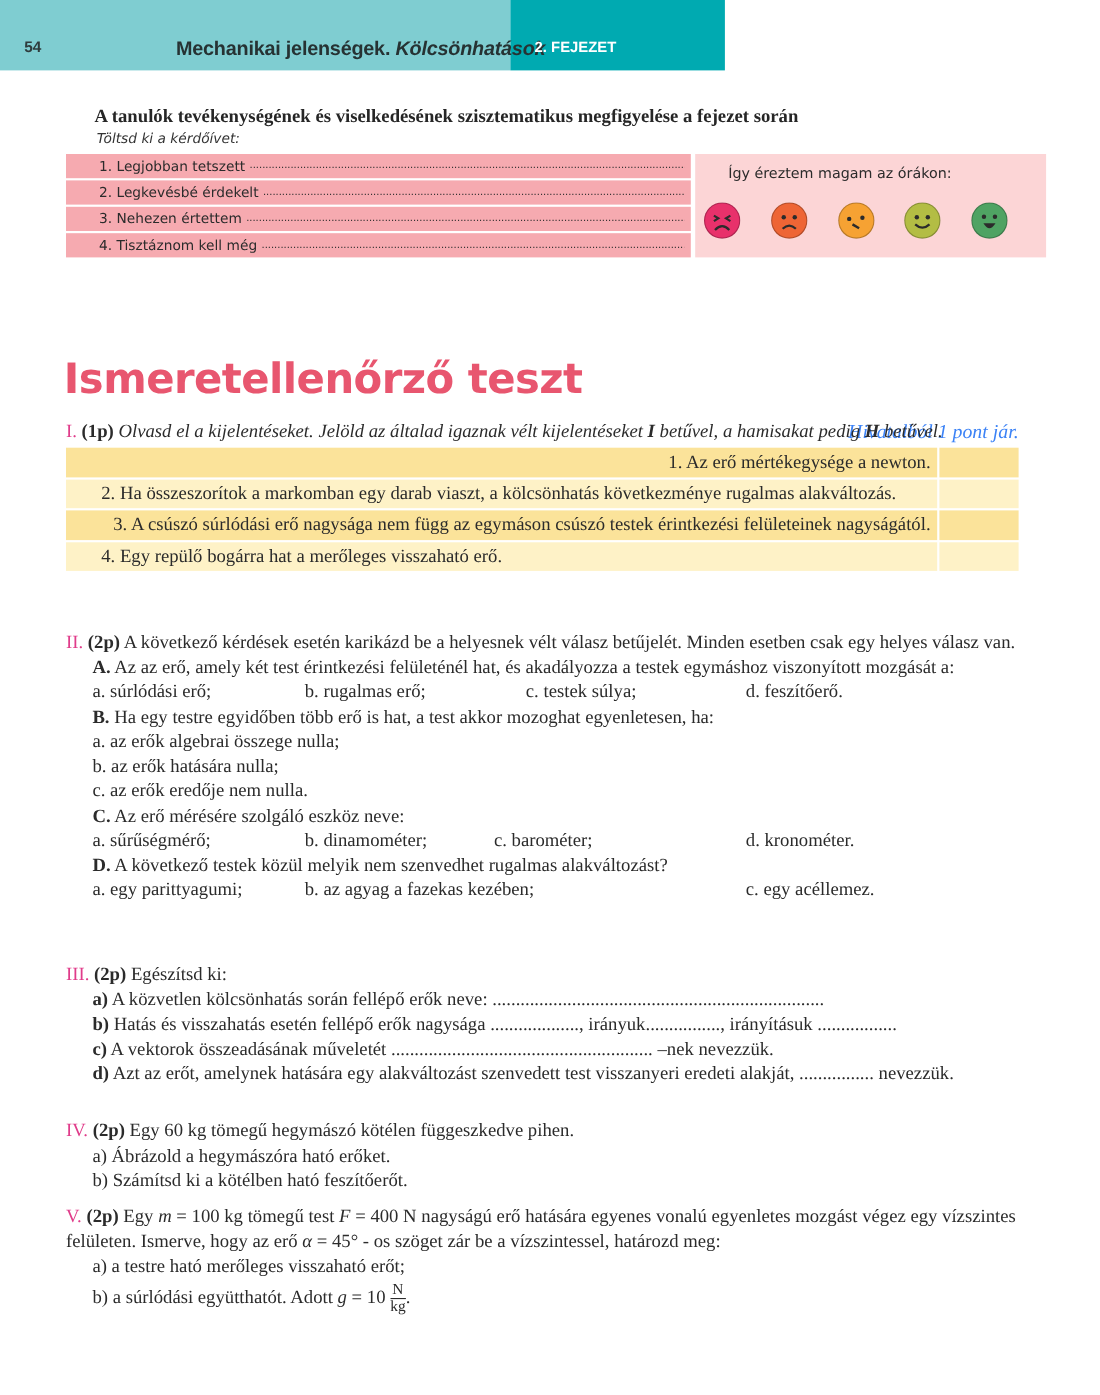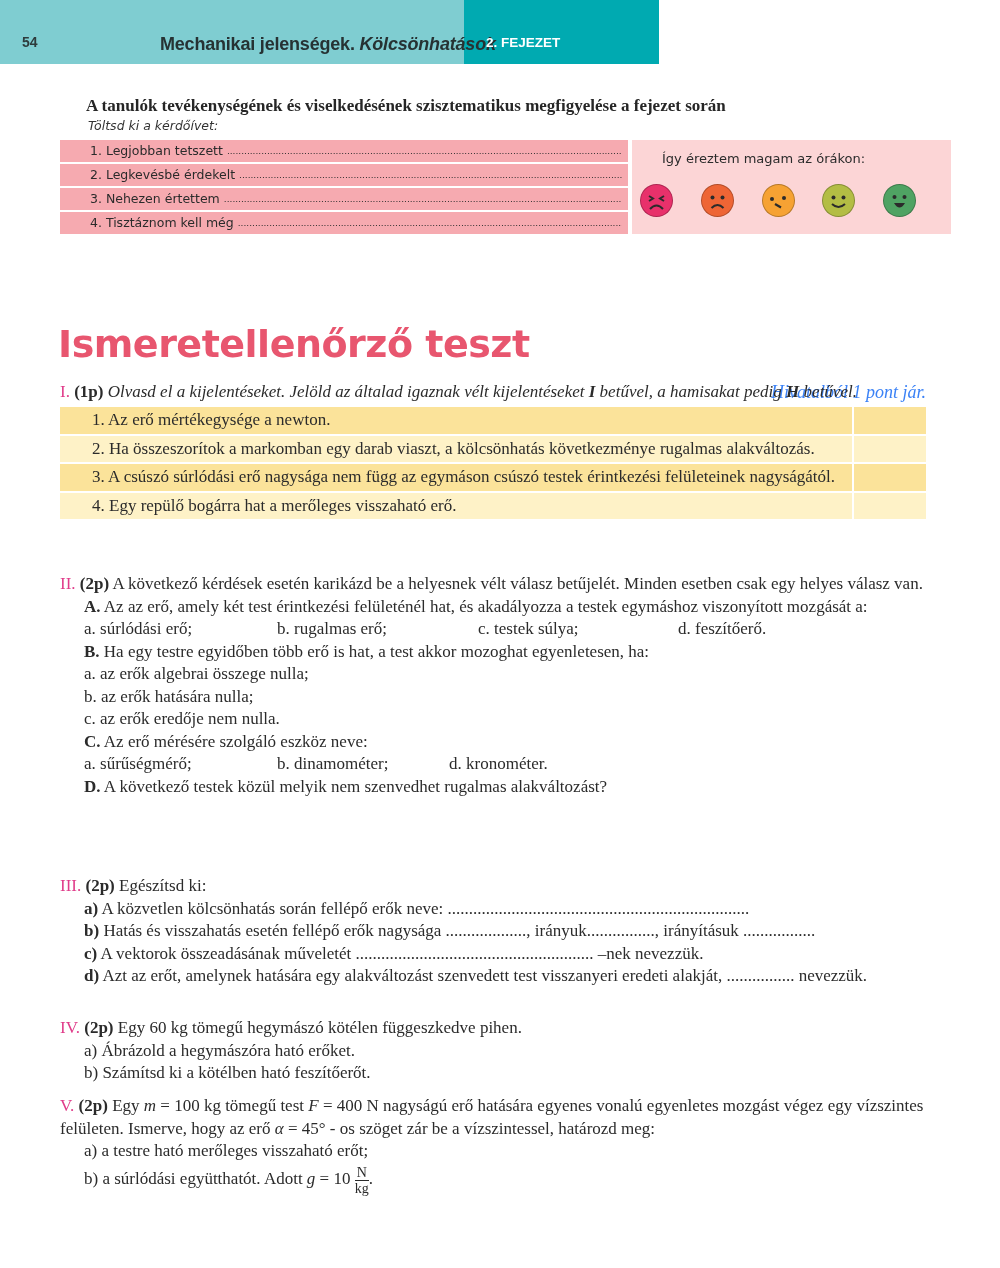--- a/index.html
+++ b/index.html
@@ -34,21 +34,21 @@
 
   .q-body { position: absolute; left: 60px; width: 868px; font-family: "Liberation Serif", serif; font-size: 17px; line-height: 22.5px; color: #2b2b2b; }
   .qnum { color: #e03c8a; }
   .pts { font-weight: bold; }
 
   
   .tf-table { position: absolute; left: 60px; top: 407px; width: 866px; }
   .tf-row { display: flex; margin-bottom: 2px; }
   .tf-text { width: 792px; font-family: "Liberation Serif", serif; font-size: 17px; line-height: 22.5px; padding: 2px 6px 2px 6px; text-indent: 26px; }
   .tf-box { width: 72px; margin-left: 2px; }
-  .tf-row.dark .tf-text, .tf-row.dark .tf-box { background: #fbe39a; }
+  .tf-row.dark .tf-text, .tf-row.dark .tf-box { background: #fbe39a; text-align: right; }
   .tf-row.light .tf-text, .tf-row.light .tf-box { background: #fef2c7; }
 
   .indent { padding-left: 24px; }
   .opts { display: flex; padding-left: 24px; }
   .opts span { display: inline-block; }
 </style>
 </head>
 <body>
 
 <div class="header">
@@ -160,23 +160,29 @@
     <span>d. feszítőerő.</span>
   </div>
   <div class="indent"><b>B.</b> <span>Ha egy testre egyidőben több erő is hat, a test akkor mozoghat egyenletesen, ha:</span></div>
   <div class="indent">a. az erők algebrai összege nulla;</div>
   <div class="indent">b. az erők hatására nulla;</div>
   <div class="indent">c. az erők eredője nem nulla.</div>
   <div class="indent"><b>C.</b> <span>Az erő mérésére szolgáló eszköz neve:</span></div>
   <div class="opts">
     <span style="width:193px">a. sűrűségmérő;</span>
     <span style="width:172px">b. dinamométer;</span>
+    <span style="width:229px">c. barométer;</span>
     <span>d. kronométer.</span>
   </div>
   <div class="indent"><b>D.</b> <span>A következő testek közül melyik nem szenvedhet rugalmas alakváltozást?</span></div>
+  <div class="opts">
+    <span style="width:193px">a. egy parittyagumi;</span>
+    <span style="width:401px">b. az agyag a fazekas kezében;</span>
+    <span>c. egy acéllemez.</span>
+  </div>
 </div>
 
 <div class="q-body" style="top:875px;">
   <div><span class="qnum">III.</span> <span class="pts">(2p)</span> <span>Egészítsd ki:</span></div>
   <div class="indent"><b>a)</b> <span>A közvetlen kölcsönhatás során fellépő erők neve: .......................................................................</span></div>
   <div class="indent"><b>b)</b> <span>Hatás és visszahatás esetén fellépő erők nagysága ..................., irányuk................, irányításuk .................</span></div>
   <div class="indent"><b>c)</b> <span>A vektorok összeadásának műveletét ........................................................ –nek nevezzük.</span></div>
   <div style="text-indent:24px;"><b>d)</b> <span>Azt az erőt, amelynek hatására egy alakváltozást szenvedett test visszanyeri eredeti alakját, ................ nevezzük.</span></div>
 </div>
 

